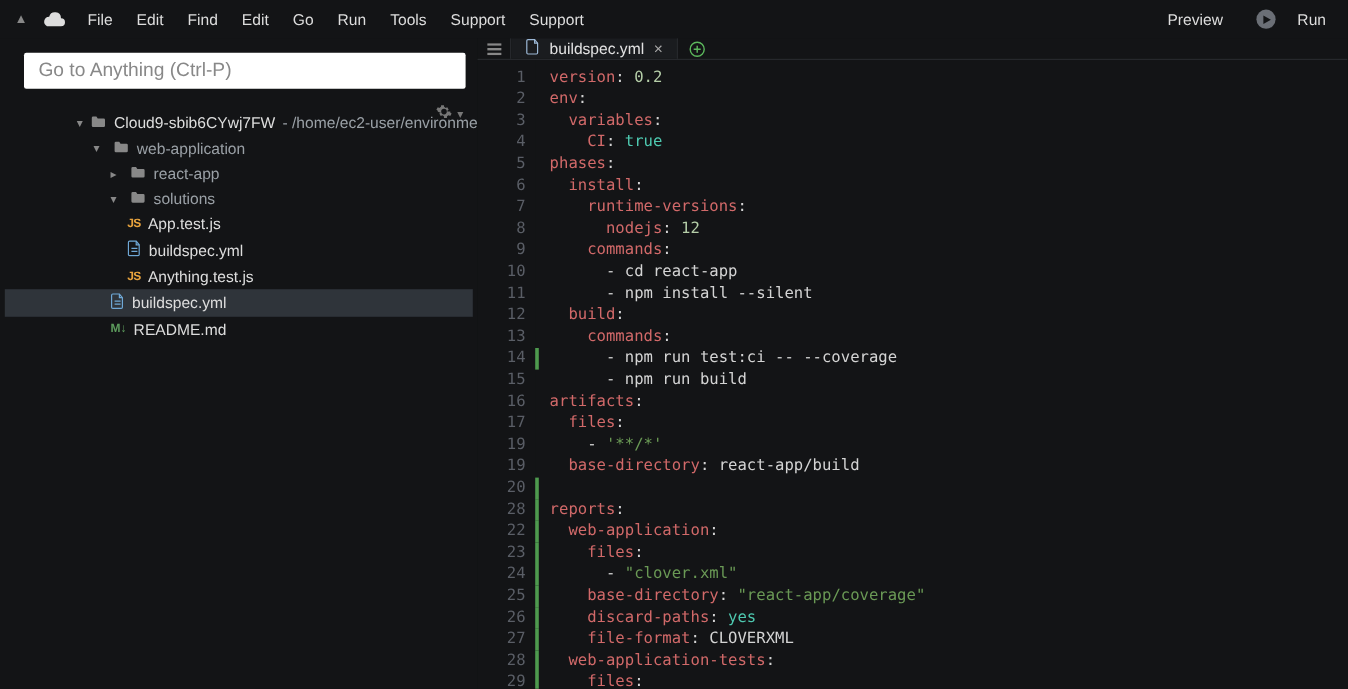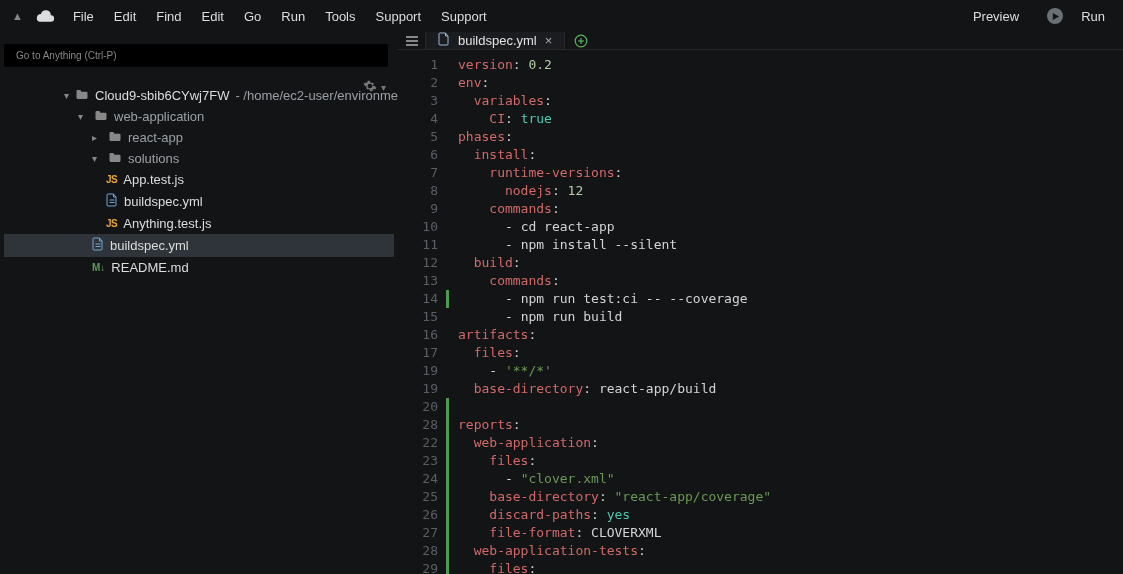--- a/index.html
+++ b/index.html
@@ -40,26 +40,26 @@
 .rail-btn {
   width: 32px; height: 32px;
   display: flex; align-items: center; justify-content: center;
   color: #bbb; cursor: pointer;
   border-radius: 50%;
 }
 .rail-btn.active { background: #2a2d31; }
 
 .sidebar { width: 398px; background: #131416; display: flex; flex-direction: column; }
 .goto {
-  margin: 12px 10px 8px 4px;
+  margin: 12px 10px 8px 20px;
   padding: 6px 12px;
-  background: #000000;
+  background: #ffffff;
   color: #888;
   border-radius: 2px;
-  font-size: 10px;
+  font-size: 16px;
   cursor: text;
 }
 .tree-header {
   position: relative;
   padding: 4px 12px 6px 0;
 }
 .tree-settings {
   position: absolute;
   right: 12px; top: 4px;
   color: #777;

